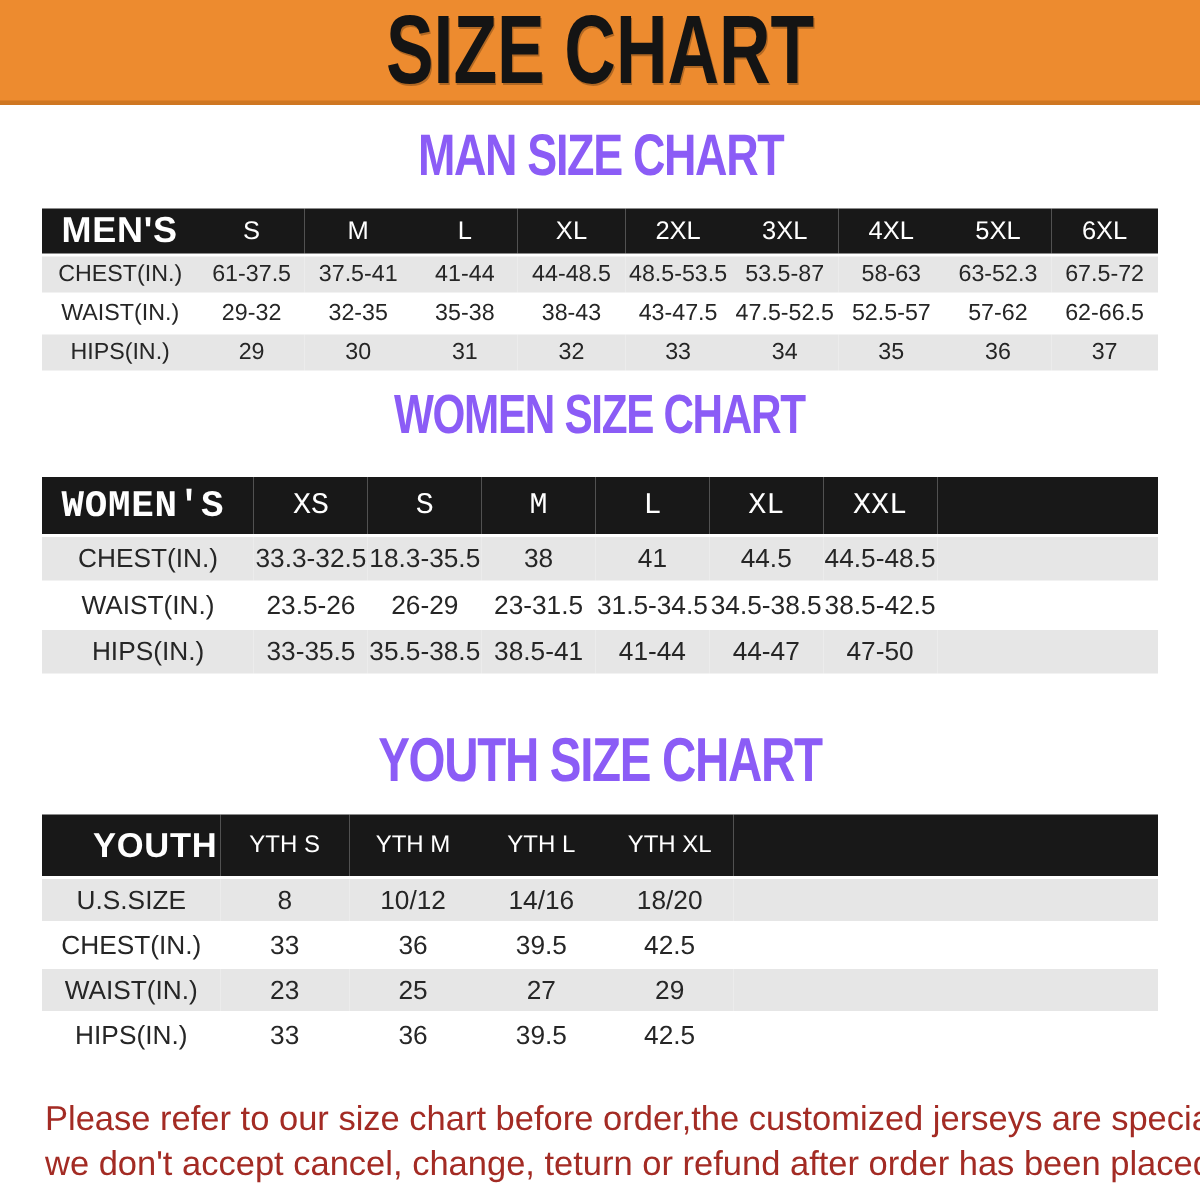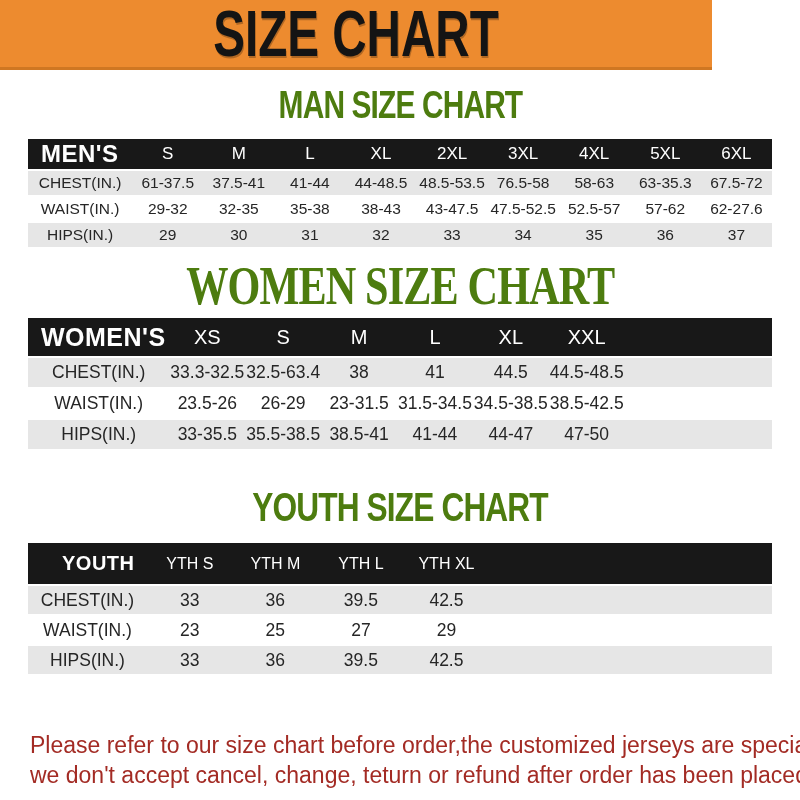--- a/index.html
+++ b/index.html
@@ -14,38 +14,38 @@
   html,body{margin:0;padding:0;}
   body{
     width:800px;height:800px;
     background:#ffffff;
     font-family:"Liberation Sans", sans-serif;
     position:relative;
     overflow:hidden;
   }
   
   .banner{
-    position:absolute;top:0;left:0;width:712px;height:70px;
+    position:absolute;top:0;left:0;width:800px;height:70px;
     background:var(--accent-orange);
     border-bottom:3px solid var(--accent-orange-dark);
     display:flex;justify-content:center;
   }
   .banner-title{
     font-size:58px;font-weight:bold;color:#141414;
     transform:scale(0.82,1.12);letter-spacing:0px;white-space:nowrap;
     text-shadow:1px 1px 0 rgba(0,0,0,0.25);
   }
   
   .section-title{
     position:absolute;left:0;width:800px;text-align:center;
-    font-weight:bold;color:#4d7c0f;white-space:nowrap;
+    font-weight:bold;color:#8b5cf6;white-space:nowrap;
   }
   .section-title>span{display:inline-block;transform:scale(0.88,1.15);letter-spacing:-1px;}
   #men-title{top:85px;font-size:34px;}
-  #women-title{top:258px;font-size:48px;font-family:Liberation Serif, serif;}
+  #women-title{top:258px;font-size:32px;}
   #youth-title{top:486px;font-size:36px;}
   
   table.size-table{
     position:absolute;left:28px;width:744px;
     border-collapse:separate;border-spacing:0 2px;
     table-layout:fixed;
   }
   #men-table{top:137px;}
   #women-table{top:316px;}
   #youth-table{top:541px;}
@@ -59,25 +59,25 @@
   .size-table thead th:first-child{
     text-align:left;padding-left:13px;font-weight:bold;letter-spacing:0.5px;
   }
   .size-table tbody tr:nth-child(odd) td{background:var(--row-gray);}
   .size-table tbody tr:nth-child(even) td{background:#ffffff;}
   .size-table tbody td{color:#262626;}
   
   #men-table thead th{height:30px;font-size:17px;margin-left:17px;}
   #men-table thead th:first-child{font-size:24px;}
   #men-table tbody td{height:24px;font-size:15.5px;}
-  #women-table thead th{height:38px;font-size:20px;}
+  #women-table thead th{height:38px;font-size:20px;font-family:Liberation Mono, monospace;}
   #women-table thead th:first-child{font-size:25px;}
   #women-table tbody td{height:29px;font-size:17.5px;}
   #youth-table thead th{height:41px;font-size:16px;}
-  #youth-table thead th:first-child{font-size:20px;padding-left:34px;}
+  #youth-table thead th:first-child{font-size:23px;padding-left:34px;}
   #youth-table tbody td{height:28px;font-size:17.5px;}
   
   .footer-note{
     position:absolute;top:730px;left:30px;width:760px;
     color:var(--warning-red);
     font-size:23px;line-height:30px;white-space:nowrap;
   }
 </style>
 </head>
 <body>
@@ -117,36 +117,36 @@
       </tr>
     </thead>
     <tbody>
       <tr>
         <td>CHEST(IN.)</td>
         <td>61-37.5</td>
         <td>37.5-41</td>
         <td>41-44</td>
         <td>44-48.5</td>
         <td>48.5-53.5</td>
-        <td>76.5-58</td>
+        <td>53.5-87</td>
         <td>58-63</td>
-        <td>63-35.3</td>
+        <td>63-52.3</td>
         <td>67.5-72</td>
       </tr>
       <tr>
         <td>WAIST(IN.)</td>
         <td>29-32</td>
         <td>32-35</td>
         <td>35-38</td>
         <td>38-43</td>
         <td>43-47.5</td>
         <td>47.5-52.5</td>
         <td>52.5-57</td>
         <td>57-62</td>
-        <td>62-27.6</td>
+        <td>62-66.5</td>
       </tr>
       <tr>
         <td>HIPS(IN.)</td>
         <td>29</td>
         <td>30</td>
         <td>31</td>
         <td>32</td>
         <td>33</td>
         <td>34</td>
         <td>35</td>
@@ -179,21 +179,21 @@
         <th>L</th>
         <th>XL</th>
         <th>XXL</th>
         <th></th>
       </tr>
     </thead>
     <tbody>
       <tr>
         <td>CHEST(IN.)</td>
         <td>33.3-32.5</td>
-        <td>32.5-63.4</td>
+        <td>18.3-35.5</td>
         <td>38</td>
         <td>41</td>
         <td>44.5</td>
         <td>44.5-48.5</td>
         <td></td>
       </tr>
       <tr>
         <td>WAIST(IN.)</td>
         <td>23.5-26</td>
         <td>26-29</td>
@@ -233,20 +233,28 @@
         <th>YOUTH</th>
         <th>YTH S</th>
         <th>YTH M</th>
         <th>YTH L</th>
         <th>YTH XL</th>
         <th></th>
       </tr>
     </thead>
     <tbody>
       <tr>
+        <td>U.S.SIZE</td>
+        <td>8</td>
+        <td>10/12</td>
+        <td>14/16</td>
+        <td>18/20</td>
+        <td></td>
+      </tr>
+      <tr>
         <td>CHEST(IN.)</td>
         <td>33</td>
         <td>36</td>
         <td>39.5</td>
         <td>42.5</td>
         <td></td>
       </tr>
       <tr>
         <td>WAIST(IN.)</td>
         <td>23</td>

